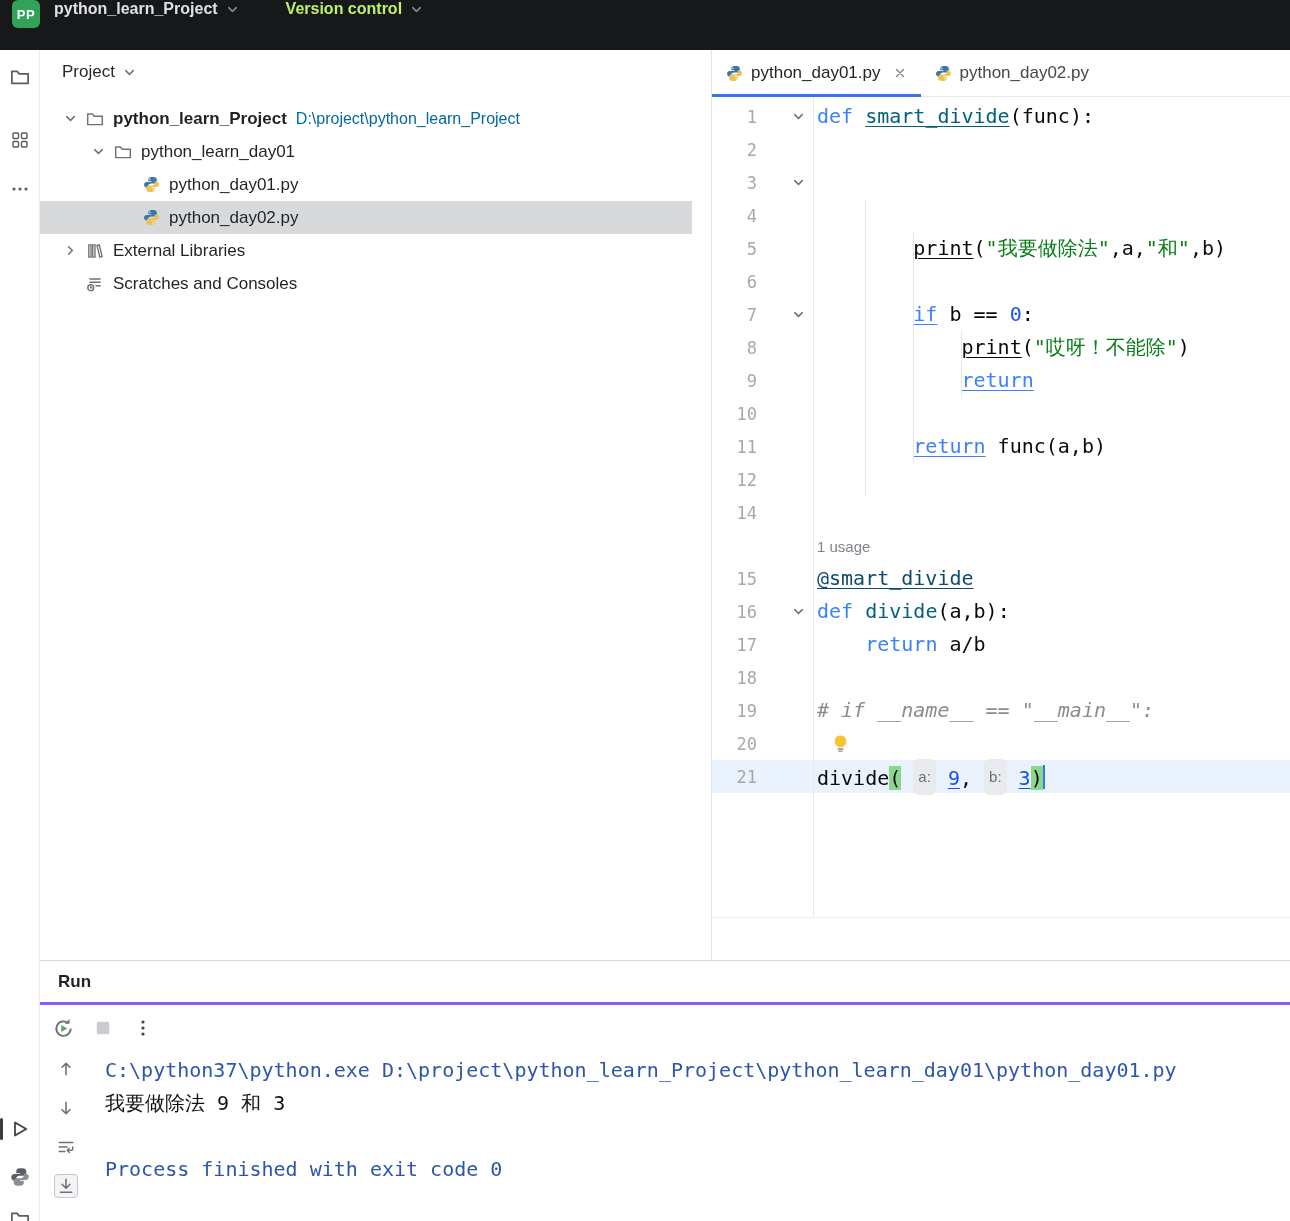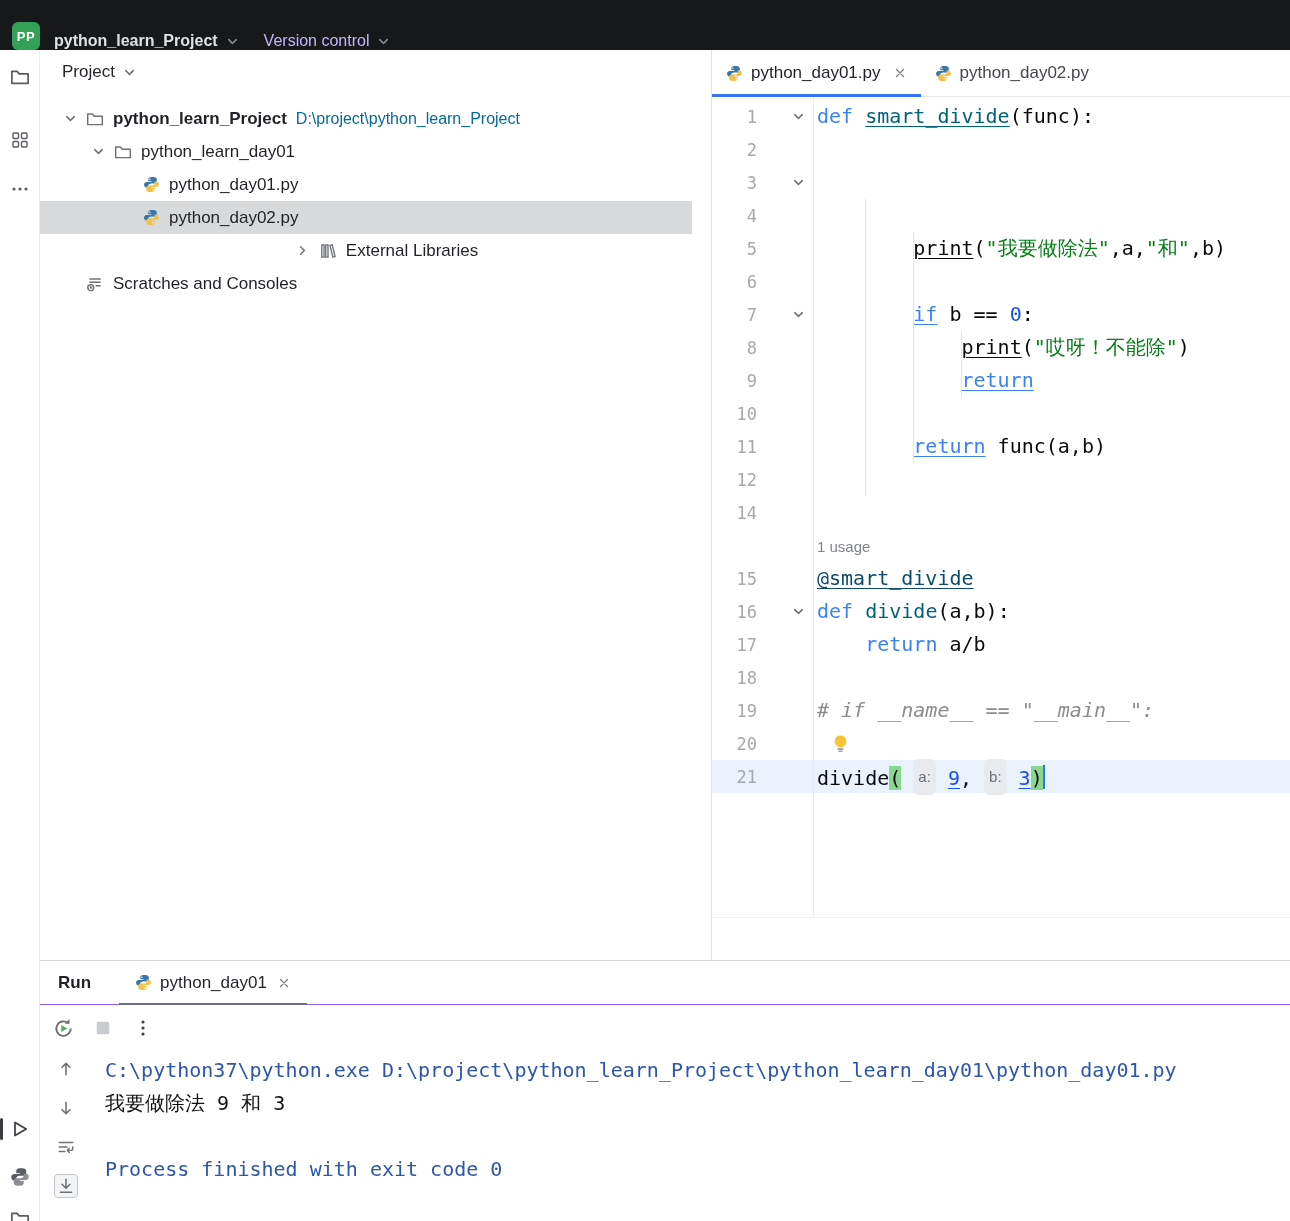--- a/index.html
+++ b/index.html
@@ -1,24 +1,24 @@
 <!DOCTYPE html>
 <html><head>
 <meta charset="utf-8">
 <style>
 *{box-sizing:border-box;margin:0;padding:0}
 html,body{width:1290px;height:1221px}
 body{position:relative;background:#fff;font-family:"Liberation Sans",sans-serif;color:#1F2226;overflow:hidden}
 
 
-.titlebar{position:absolute;left:0;top:0;width:1290px;height:50px;background:#17181A;display:flex;align-items:flex-end;padding-left:12px}
+.titlebar{position:absolute;left:0;top:0;width:1290px;height:50px;background:#17181A;display:flex;align-items:flex-start;padding-left:12px}
 .badge{width:28px;height:28px;border-radius:6px;background:#33A158;color:#fff;font-weight:700;font-size:13px;display:flex;align-items:center;justify-content:center;letter-spacing:.5px;flex:none}
 .tb-item{display:flex;align-items:center;gap:7px;margin-left:14px;color:#DFE1E5;font-size:16px;font-weight:600;cursor:default}
 .tb-item .chev{display:flex;color:#87898D}
-.tb-vc{margin-left:24px;color:#c4b5fd;font-weight:400}
+.tb-vc{margin-left:46px;color:#bef264;font-weight:700}
 
 
 .rail{position:absolute;left:0;top:50px;width:40px;height:1171px;background:#fff;border-right:1px solid #EBECEE;overflow:hidden}
 .ricon{position:absolute;left:9px;width:22px;height:22px;display:flex;align-items:center;justify-content:center;color:#6E7177}
 .rail .indicator{position:absolute;left:0;width:3px;height:22px;border-radius:2px;background:#383B3F}
 
 
 .ppanel{position:absolute;left:40px;top:50px;width:672px;height:910px;background:#fff;border-right:1px solid #E3E4E8}
 .phead{height:44px;display:flex;align-items:center;padding-left:22px;gap:7px;font-size:17px;font-weight:400;color:#25272B}
 .phead .chev{display:flex;color:#6E7177}
@@ -56,21 +56,21 @@
 .tok.u{text-decoration:underline;text-decoration-thickness:1px;text-underline-offset:3px}
 .tok.paren{background:#8CD790}
 .tok.hint{display:inline-block;font-family:"Liberation Sans",sans-serif;font-size:15px;color:#6C707E;background:#E9EAED;border-radius:6px;padding:1px 5px 2px;vertical-align:3px}
 .caret{display:inline-block;width:2px;height:24px;background:#3574F0;vertical-align:-4px}
 .inlay{font-family:"Liberation Sans",sans-serif;font-size:15px;color:#7F838A}
 .bulb{display:inline-flex;margin-left:14px;vertical-align:-3px}
 .iguide{position:absolute;width:1px;background:#E4E5E9}
 
 
 .runpanel{position:absolute;left:40px;top:960px;width:1250px;height:261px;background:#fff;border-top:1px solid #D4D6D9}
-.runhead{height:44px;border-bottom:1px solid #8b5cf6;display:flex;align-items:center}
+.runhead{height:44px;border-bottom:3px solid #8b5cf6;display:flex;align-items:center}
 .runtitle{font-size:17px;font-weight:700;margin-left:18px;color:#1F2226}
 .runtab{display:flex;align-items:center;gap:8px;padding:0 16px;height:100%;margin-left:28px;position:relative;font-size:17px;color:#1F2226}
 .runtab::after{content:"";position:absolute;left:0;right:0;bottom:-1px;height:2px;background:#6C707E}
 .runtab .ticon{width:17px;height:17px;display:flex}
 .runtab .close{display:flex;margin-left:2px;color:#7A7E85}
 .runtools{height:46px;display:flex;align-items:center;gap:18px;padding-left:12px}
 .rticon{width:22px;height:22px;display:flex;align-items:center;justify-content:center;color:#6E7177}
 .cgicon{position:absolute;left:14px;width:24px;height:24px;display:flex;align-items:center;justify-content:center;color:#6E7177}
 .cgicon.boxed{border:1px solid #C4C6CA;border-radius:4px;background:#F3F4F6}
 .console{position:absolute;left:65px;top:93px;right:10px;bottom:0;font-family:"DejaVu Sans Mono",monospace;font-size:20px;line-height:33px;white-space:pre;overflow:hidden}
@@ -196,21 +196,21 @@
         <span class="ticon">
           <svg width="17" height="17" viewBox="0 0 16 16">
             <path fill="#3876AB" d="M7.9 1C6 1 5 1.9 5 3.2V5h3v.6H3.6C2.1 5.6 1 6.6 1 8.2s1.1 2.7 2.6 2.7H5V9.2C5 7.8 6.2 7 7.6 7h3.2C12 7 13 6 13 4.8V3.2C13 1.9 11.8 1 9.9 1z"></path>
             <path fill="#F0C14B" d="M8.1 15c1.9 0 2.9-.9 2.9-2.2V11H8v-.6h4.4c1.5 0 2.6-1 2.6-2.6S13.9 5.1 12.4 5.1H11v1.7C11 8.2 9.8 9 8.4 9H5.2C4 9 3 10 3 11.2v1.6C3 14.1 4.2 15 6.1 15z"></path>
             <circle cx="6.4" cy="3.1" r=".7" fill="#fff"></circle>
             <circle cx="9.6" cy="12.9" r=".7" fill="#fff"></circle>
           </svg>
         </span>
         <span class="lbl">python_day02.py</span>
       </div>
-      <div class="tree-row" style="padding-left: 22px; justify-content: center;">
+      <div class="tree-row" style="padding-left: 22px;">
         <span class="slot">
           <svg width="15" height="15" viewBox="0 0 16 16">
             <path d="M6 4l4 4-4 4" fill="none" stroke="currentColor" stroke-width="1.6" stroke-linecap="round" stroke-linejoin="round"></path>
           </svg>
         </span>
         <span class="ticon">
           <svg width="18" height="18" viewBox="0 0 16 16" fill="none" stroke="#6E7177" stroke-width="1.2">
             <path d="M2.5 2.5h2v11h-2zM6 2.5h2v11H6z"></path>
             <path d="M9.8 3.1l2-.5 2.5 10.4-2 .5z"></path>
           </svg>
@@ -429,36 +429,20 @@
           <span class="fold"></span>
         </div>
         <div class="code-cell"><span class="tok">divide</span><span class="tok paren">(</span><span class="tok"> </span><span class="tok hint">a:</span><span class="tok"> </span><span class="tok num u">9</span><span class="tok">,</span><span class="tok"> </span><span class="tok hint">b:</span><span class="tok"> </span><span class="tok num u">3</span><span class="tok paren">)</span><span class="caret"></span></div>
       </div>
     </div>
 </div>
 
 <div class="runpanel">
   <div class="runhead">
     <span class="runtitle">Run</span>
-    <div class="runtab">
-      <span class="ticon">
-          <svg width="17" height="17" viewBox="0 0 16 16">
-            <path fill="#3876AB" d="M7.9 1C6 1 5 1.9 5 3.2V5h3v.6H3.6C2.1 5.6 1 6.6 1 8.2s1.1 2.7 2.6 2.7H5V9.2C5 7.8 6.2 7 7.6 7h3.2C12 7 13 6 13 4.8V3.2C13 1.9 11.8 1 9.9 1z"></path>
-            <path fill="#F0C14B" d="M8.1 15c1.9 0 2.9-.9 2.9-2.2V11H8v-.6h4.4c1.5 0 2.6-1 2.6-2.6S13.9 5.1 12.4 5.1H11v1.7C11 8.2 9.8 9 8.4 9H5.2C4 9 3 10 3 11.2v1.6C3 14.1 4.2 15 6.1 15z"></path>
-            <circle cx="6.4" cy="3.1" r=".7" fill="#fff"></circle>
-            <circle cx="9.6" cy="12.9" r=".7" fill="#fff"></circle>
-          </svg>
-        </span>
-      <span>python_day01</span>
-      <span class="close">
-          <svg width="14" height="14" viewBox="0 0 16 16">
-            <path d="M4 4l8 8M12 4l-8 8" stroke="currentColor" stroke-width="1.4" stroke-linecap="round"></path>
-          </svg>
-        </span>
-    </div>
   </div>
   <div class="runtools">
     <span class="rticon">
         <svg width="21" height="21" viewBox="0 0 16 16">
           <path d="M13.5 8A5.5 5.5 0 1 1 11.6 3.9" fill="none" stroke="#6E7177" stroke-width="1.4"></path>
           <path d="M12.6.8v3.6H9z" fill="#6E7177"></path>
           <path d="M6.3 5.3l4.6 2.7-4.6 2.7z" fill="#59A869"></path>
         </svg>
       </span>
     <span class="rticon">

